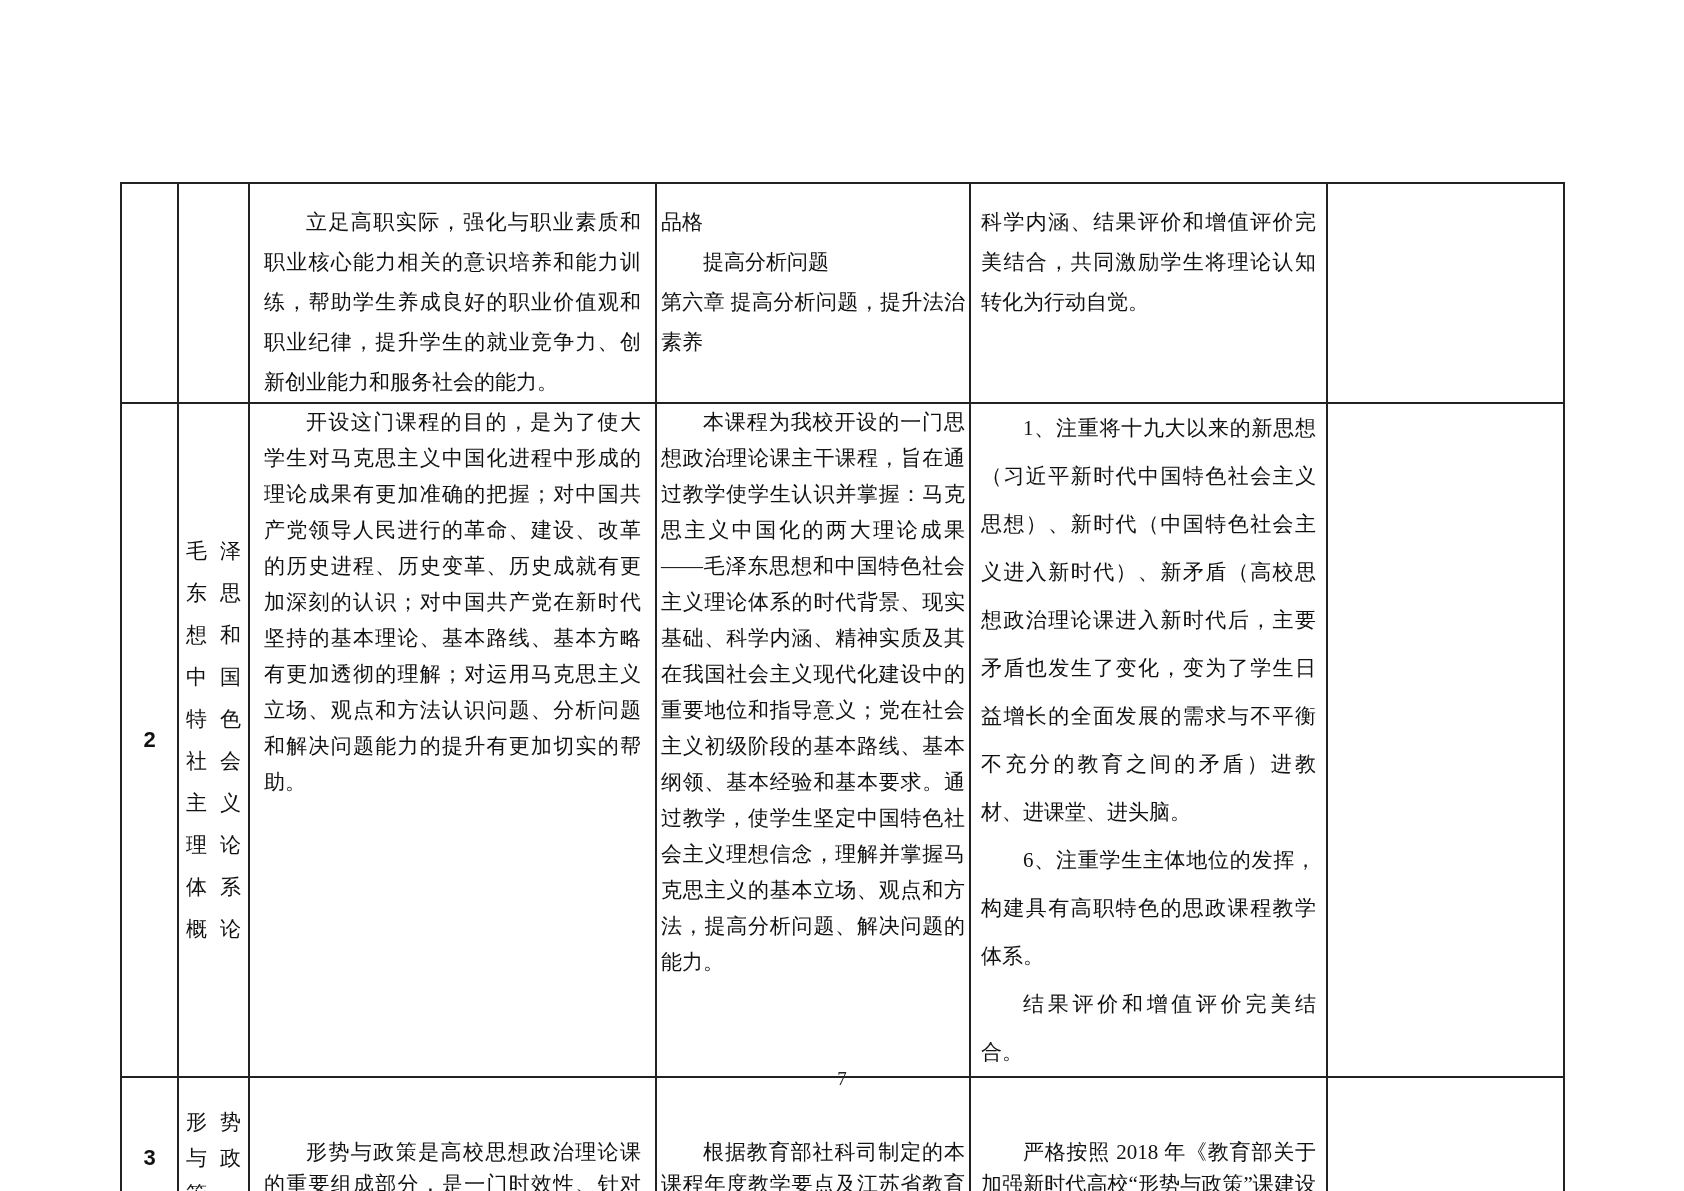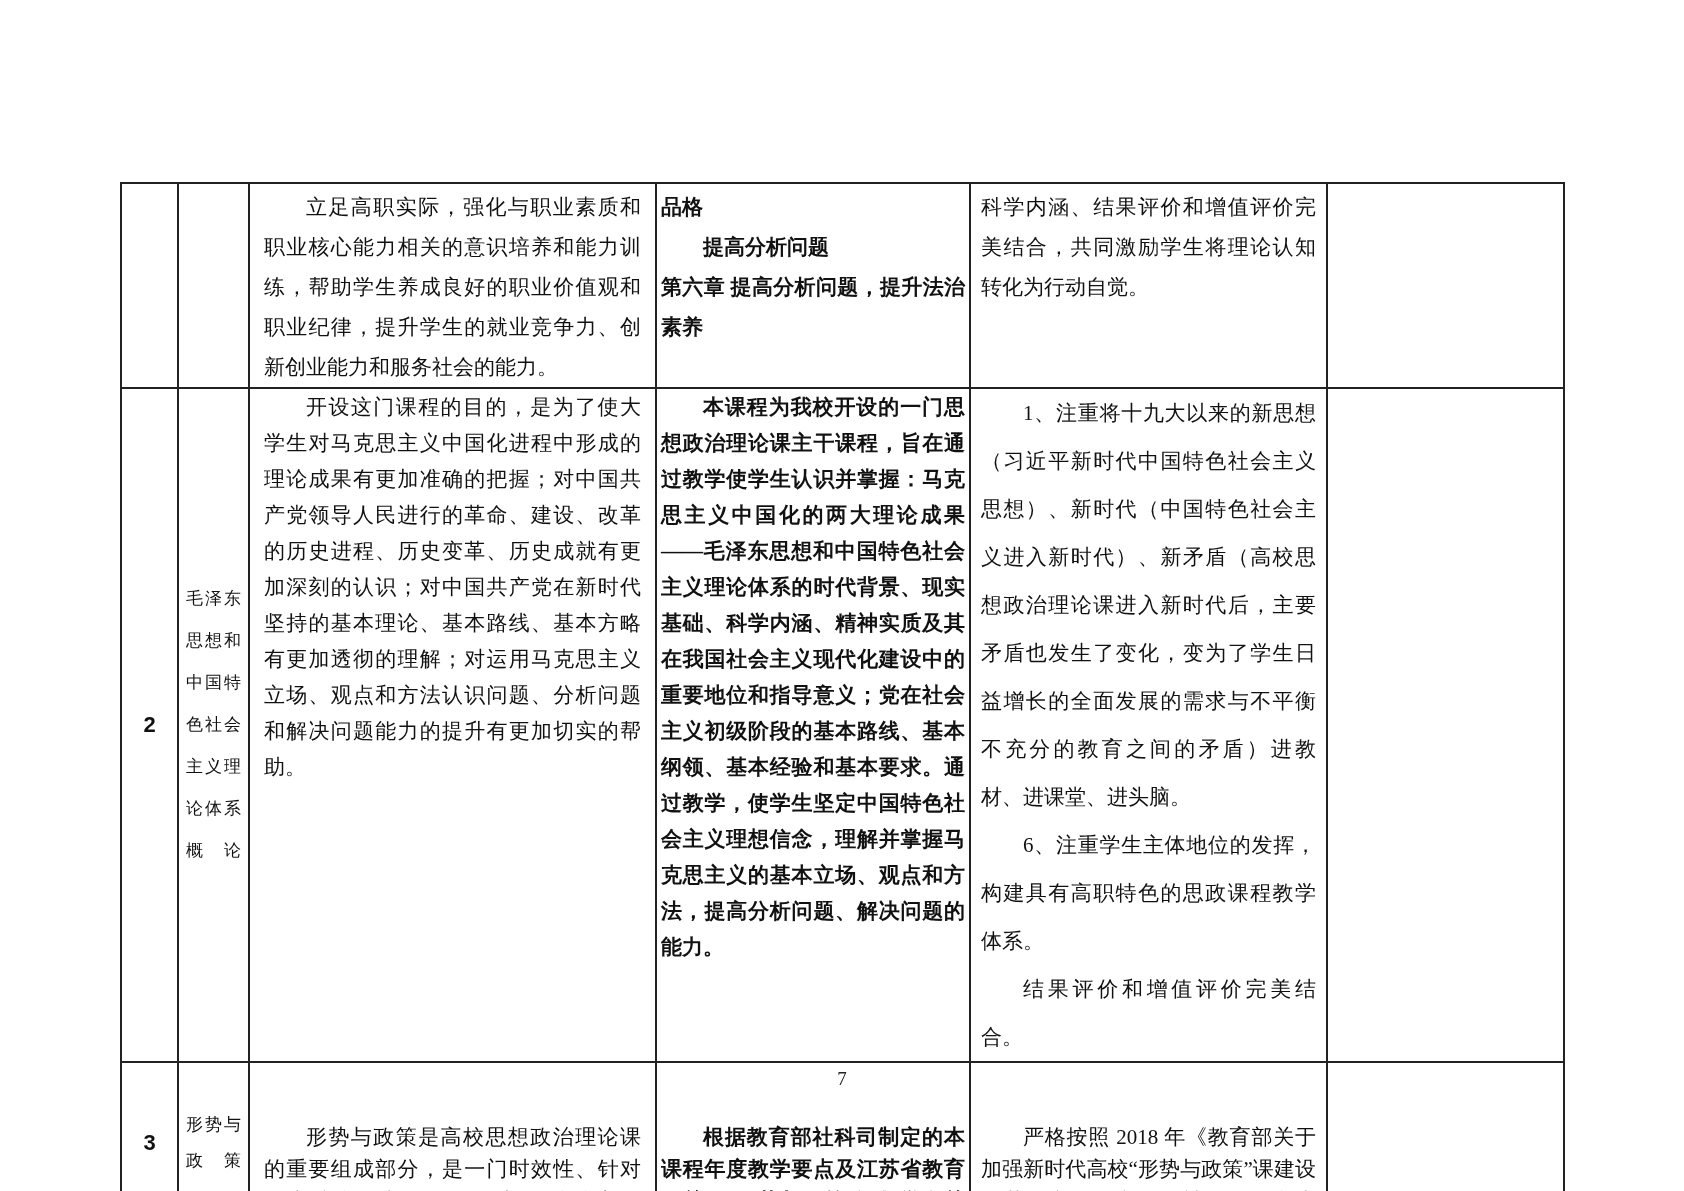--- a/index.html
+++ b/index.html
@@ -24,28 +24,28 @@
     border: 2px solid #222222;
     vertical-align: top;
     padding: 0;
     overflow: hidden;
   }
   p { margin: 0; font-size: 21px; text-align: justify; }
   .ind { text-indent: 42px; }
 
   
   td.c3 { padding-left: 14px; padding-right: 14px; }
-  td.c4 { padding-left: 4px;  padding-right: 4px; font-weight: bold; }
+  td.c4 { padding-left: 4px;  padding-right: 4px; }
   td.c5 { padding-left: 10px; padding-right: 10px; }
 
   
   tr.r1 { height: 203px; }
   tr.r2 { height: 492px; }
   tr.r3 { height: 130px; }
-  tr.r1 td { padding-top: 3px; }
+  tr.r1 td { padding-top: 18px; }
   tr.r2 td { }
   tr.r3 td { padding-top: 18px; }
   tr.r1 p { line-height: 40px; }
   tr.r2 p { line-height: 36px; }
   tr.r2 td.c5 p { line-height: 48px; font-family: Liberation Serif, serif; }
   tr.r3 p { line-height: 32px; margin-top: 40px; }
   .clip3 { height: 124px; overflow: hidden; }
 
   
   td.no {
@@ -53,21 +53,21 @@
     vertical-align: middle;
     font-family: "Liberation Sans", sans-serif;
     font-weight: bold;
     font-size: 22px;
     padding: 0;
   }
 
   
   td.course { vertical-align: middle; padding: 0 7px; }
   .cname {
-    font-size: 17px;
+    font-size: 21px;
     line-height: 42px;
     text-align: justify;
     text-align-last: justify;
     word-break: break-all;
   }
   tr.r3 .cname { line-height: 36px; }
 
   .pageno {
     position: absolute;
     top: 1068px;

